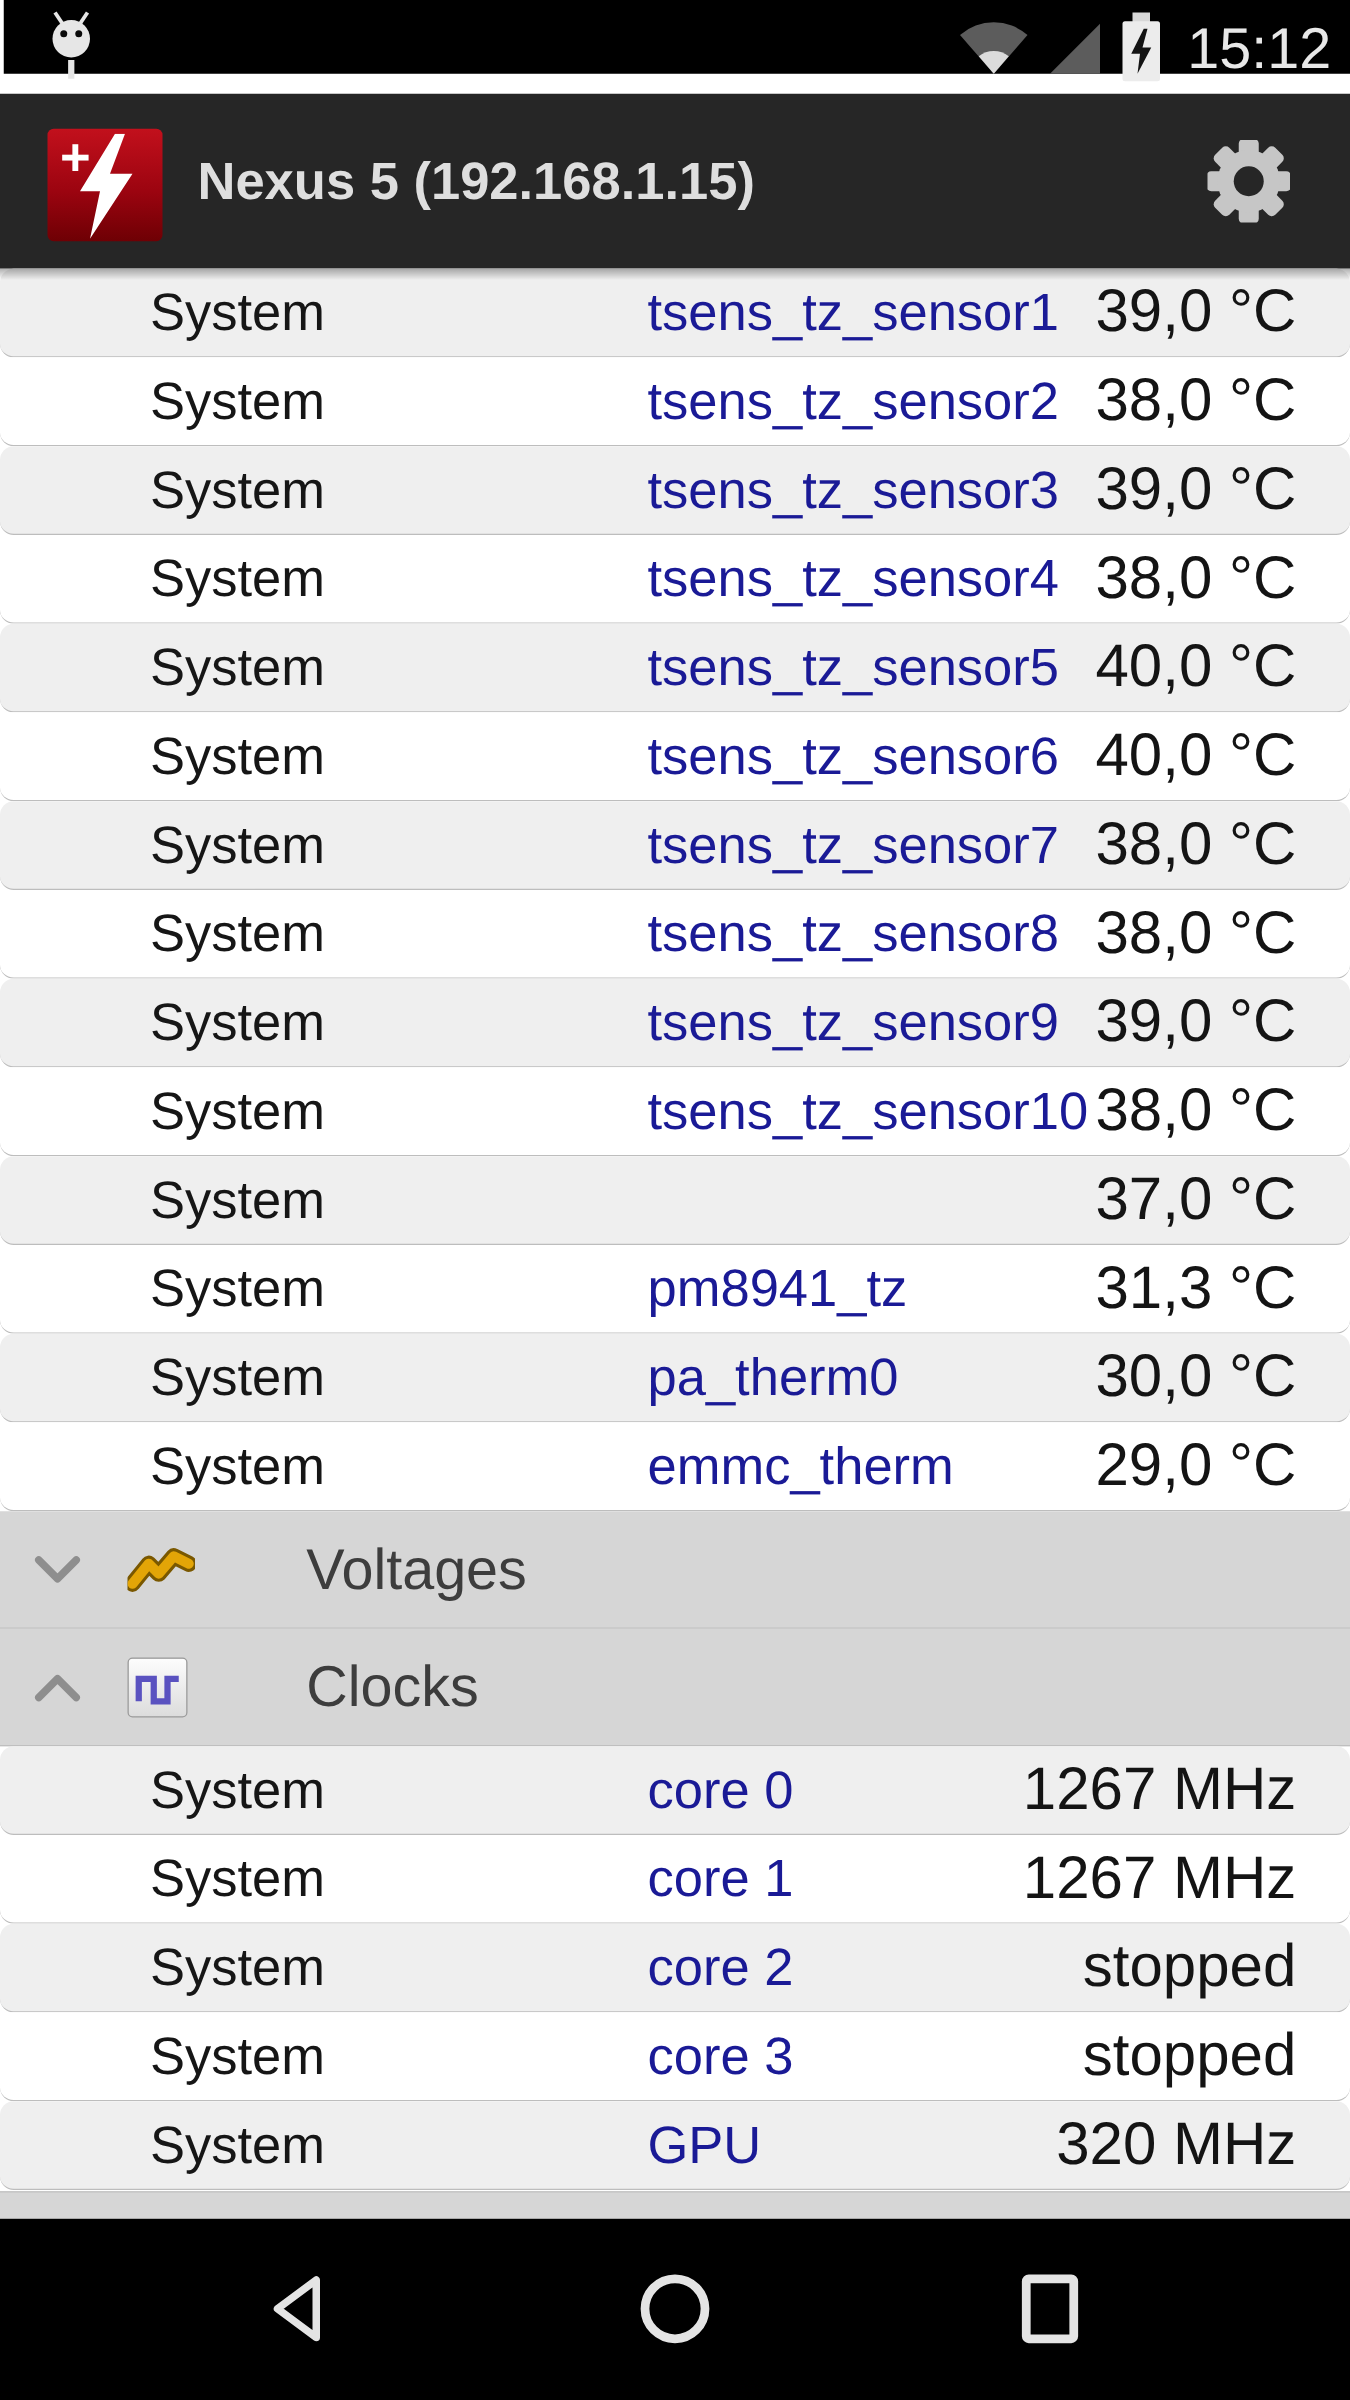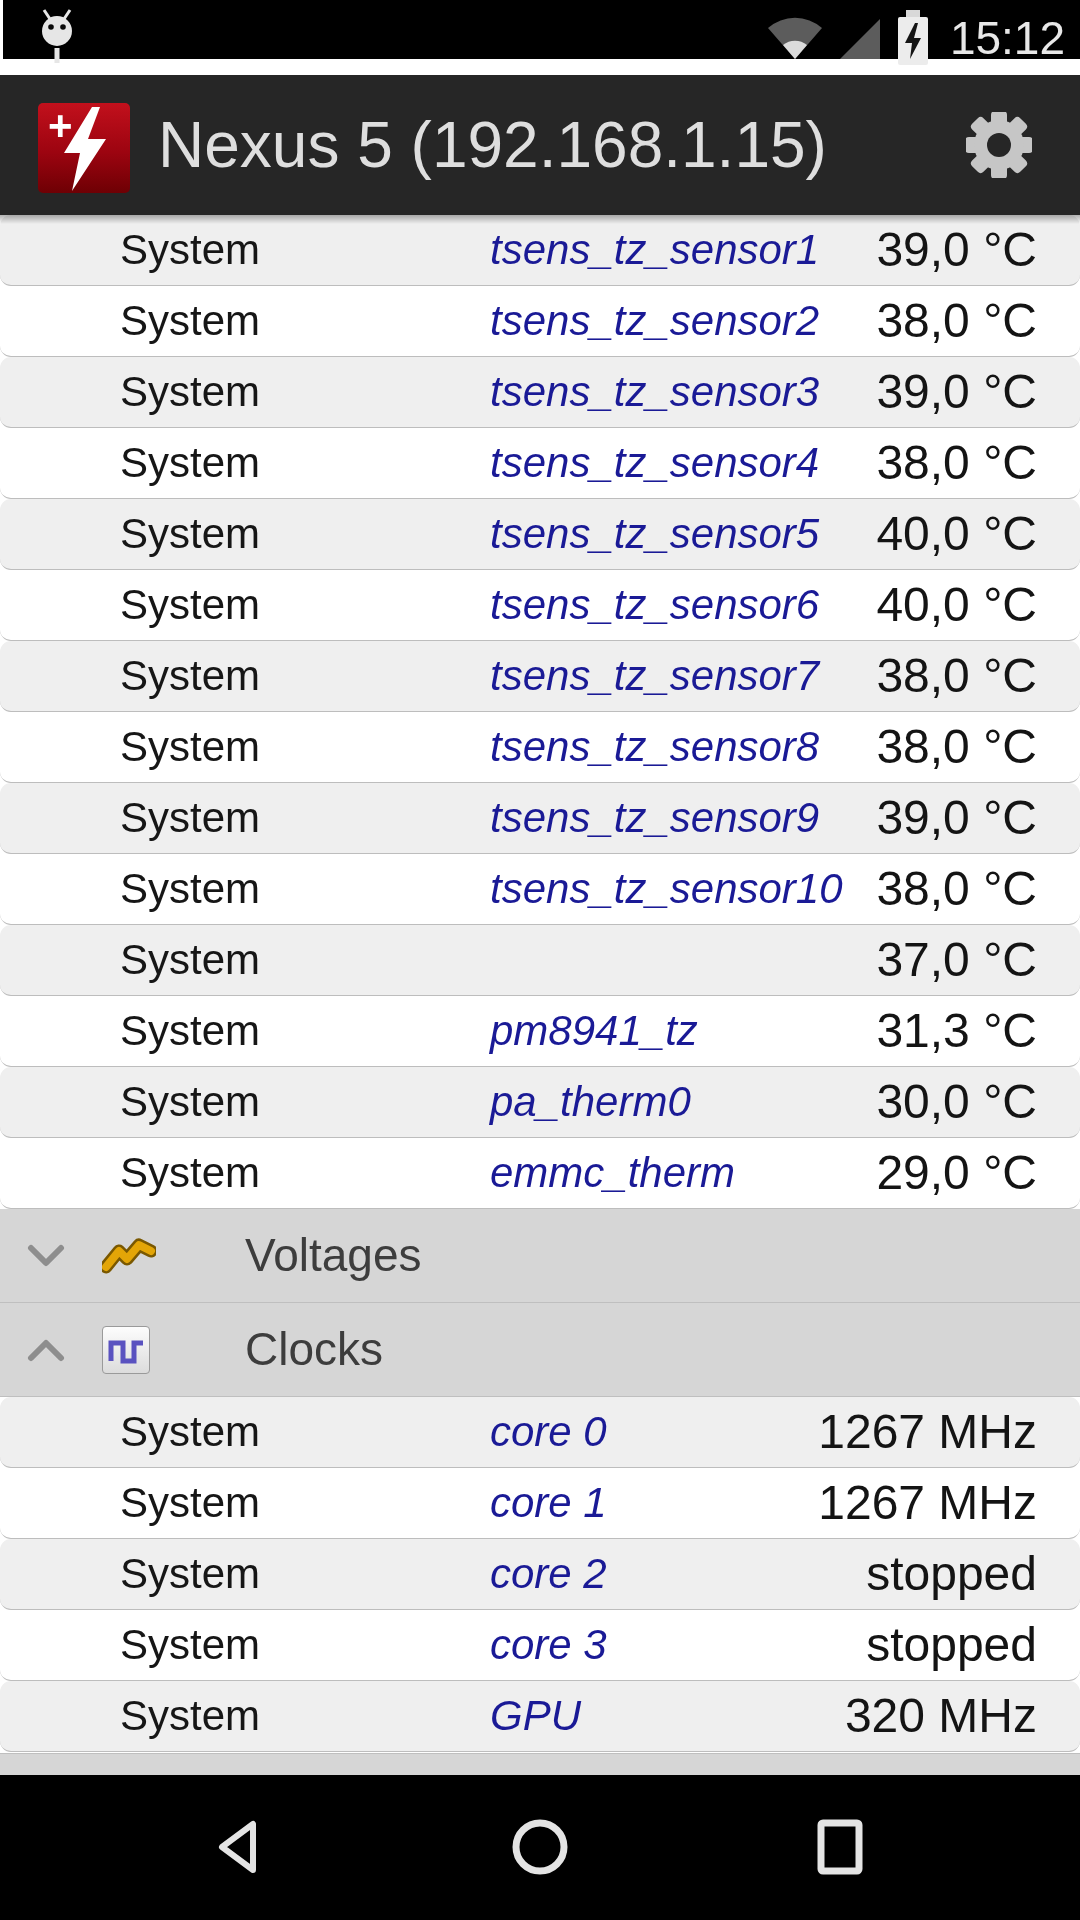--- a/index.html
+++ b/index.html
@@ -14,30 +14,30 @@
   .sb-right{position:absolute;right:18px;top:0;height:75px;display:flex;align-items:center;gap:14px;}
   .sb-time{color:#e8e8e8;font-size:46px;font-weight:400;letter-spacing:0px;margin-left:6px;}
   
   .app-bar{position:absolute;top:75px;left:0;width:1080px;height:140px;background:#262626;}
   .app-icon{
     position:absolute;left:38px;top:28px;width:92px;height:90px;border-radius:5px;
     background:linear-gradient(180deg,#c2101c 0%,#9c0410 55%,#6e0004 100%);
   }
   .app-icon .plus{position:absolute;left:10px;top:2px;color:#fff;font-size:42px;font-weight:bold;line-height:42px;}
   .app-icon svg{position:absolute;left:14px;top:4px;}
-  .app-title{position:absolute;left:158px;top:0;height:140px;line-height:140px;color:#dedede;font-size:64px;white-space:nowrap;}
+  .app-title{position:absolute;left:158px;top:0;height:140px;line-height:140px;color:#dedede;font-size:42px;white-space:nowrap;font-weight:bold;}
   .gear-btn{position:absolute;right:48px;top:37px;width:66px;height:66px;cursor:pointer;}
   
   .list{position:absolute;top:215px;left:0;width:1080px;height:1560px;background:#fff;}
   .list::before{content:"";position:absolute;top:0;left:0;right:0;height:9px;
     background:linear-gradient(180deg,rgba(0,0,0,0.30),rgba(0,0,0,0));z-index:5;pointer-events:none;}
   .row{position:relative;height:70px;border-bottom:1px solid #bdbdbd;background:#fff;border-radius:11px;}
   .row.shaded{background:#efefef;}
   .row .c-src{position:absolute;left:120px;top:0;line-height:70px;font-size:42px;color:#161616;}
-  .row .c-name{position:absolute;left:490px;top:0;line-height:70px;font-size:42px;color:#1a1a96;font-style:italic;}
+  .row .c-name{position:absolute;left:518px;top:0;line-height:70px;font-size:42px;color:#1a1a96;}
   .row .c-val{position:absolute;right:43px;top:0;line-height:70px;font-size:48px;color:#141414;}
   .sec-header{position:relative;height:93px;background:#d6d6d6;border-bottom:1px solid #bfbfbf;}
   .sec-chev{position:absolute;left:27px;top:50%;transform:translateY(-50%);}
   .sec-ic{position:absolute;left:102px;top:50%;transform:translateY(-50%);}
   .sec-label{position:absolute;left:197px;top:0;line-height:93px;font-size:46px;color:#3d3d3d;margin-left:48px;}
   .sq-badge{width:48px;height:48px;border:1px solid #9a9a9a;border-radius:4px;box-sizing:border-box;
     background:linear-gradient(180deg,#fdfdfd,#dcdcdc);display:flex;align-items:center;justify-content:center;}
   .partial-header{position:absolute;left:0;bottom:0;width:1080px;height:22px;background:#d6d6d6;border-top:1px solid #bfbfbf;box-sizing:border-box;}
   
   .nav-bar{position:absolute;top:1775px;left:0;width:1080px;height:145px;background:#000;}

